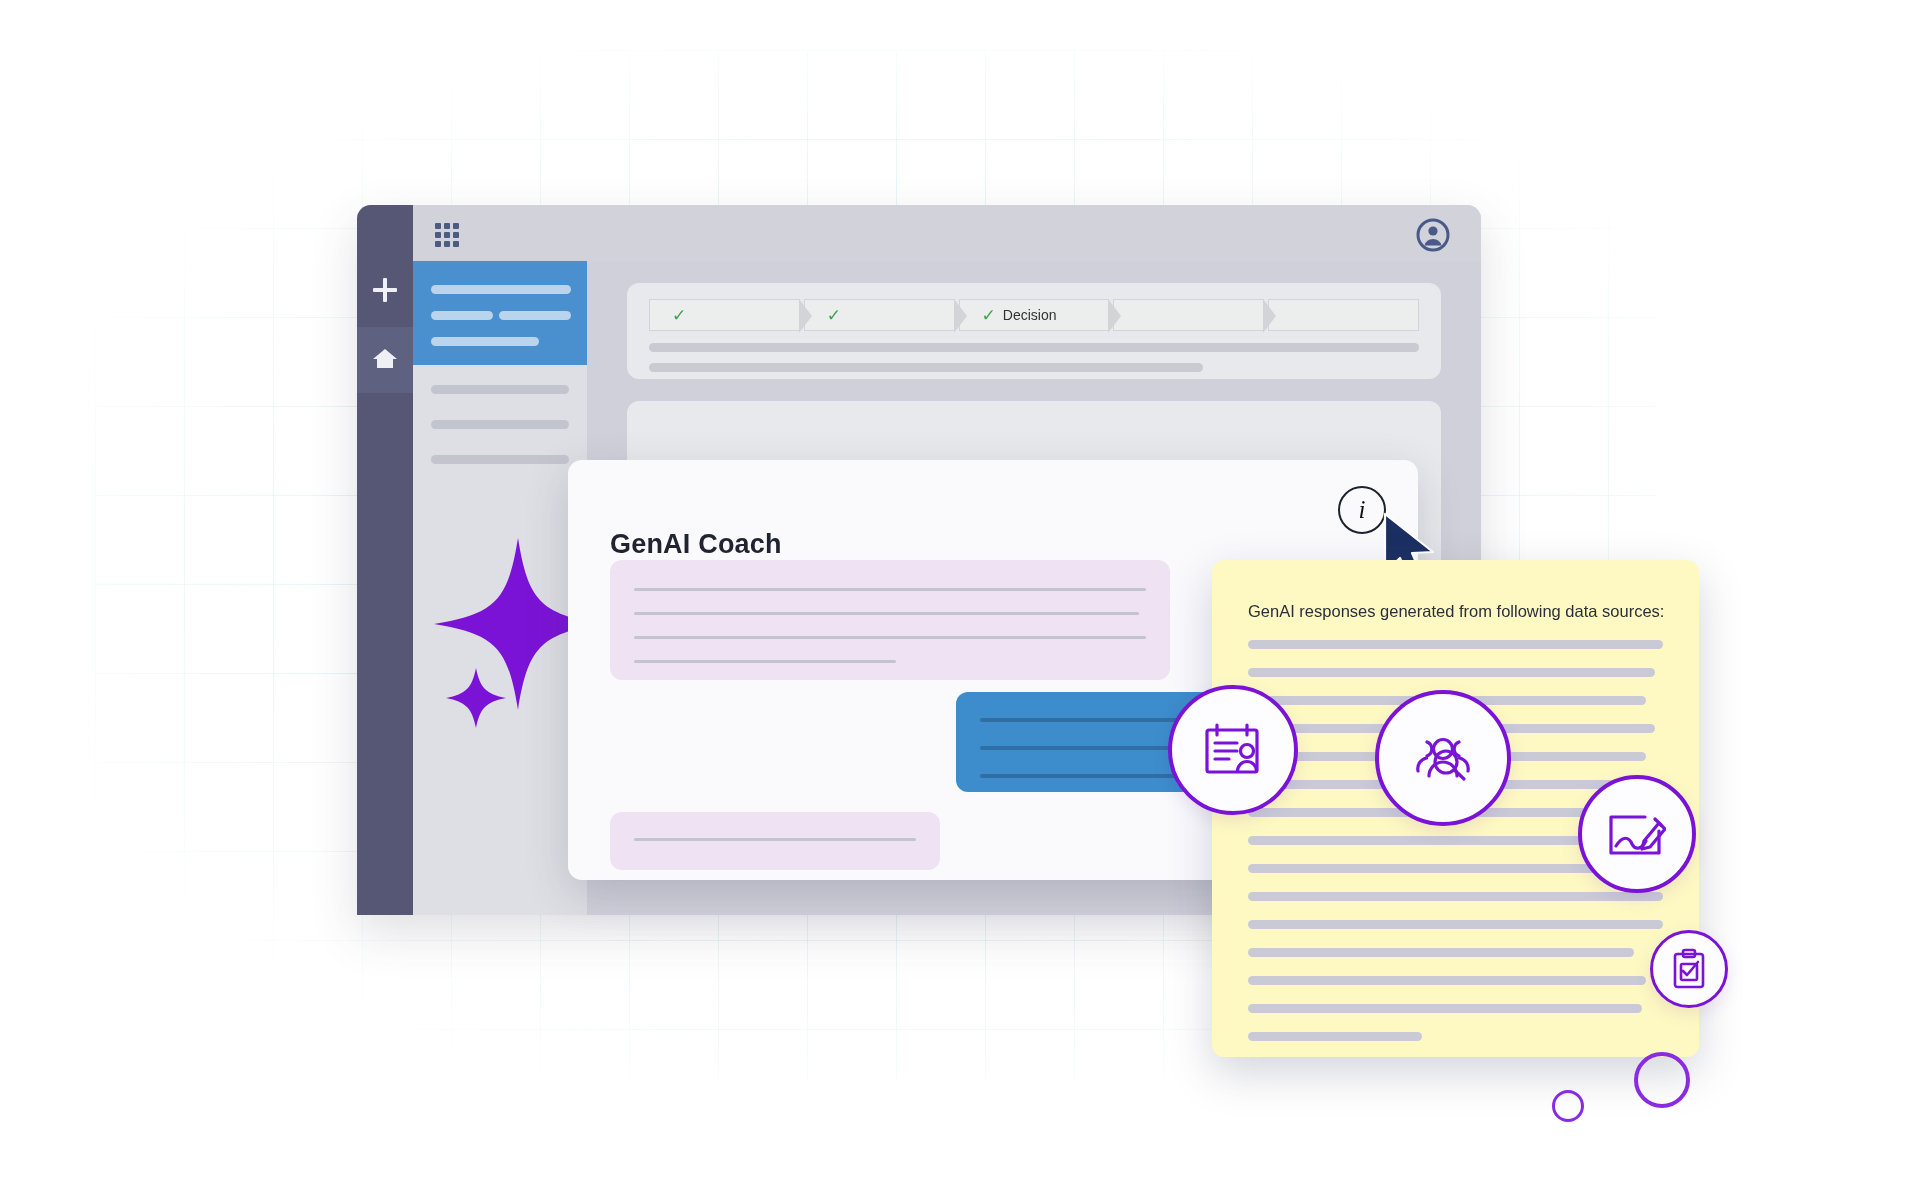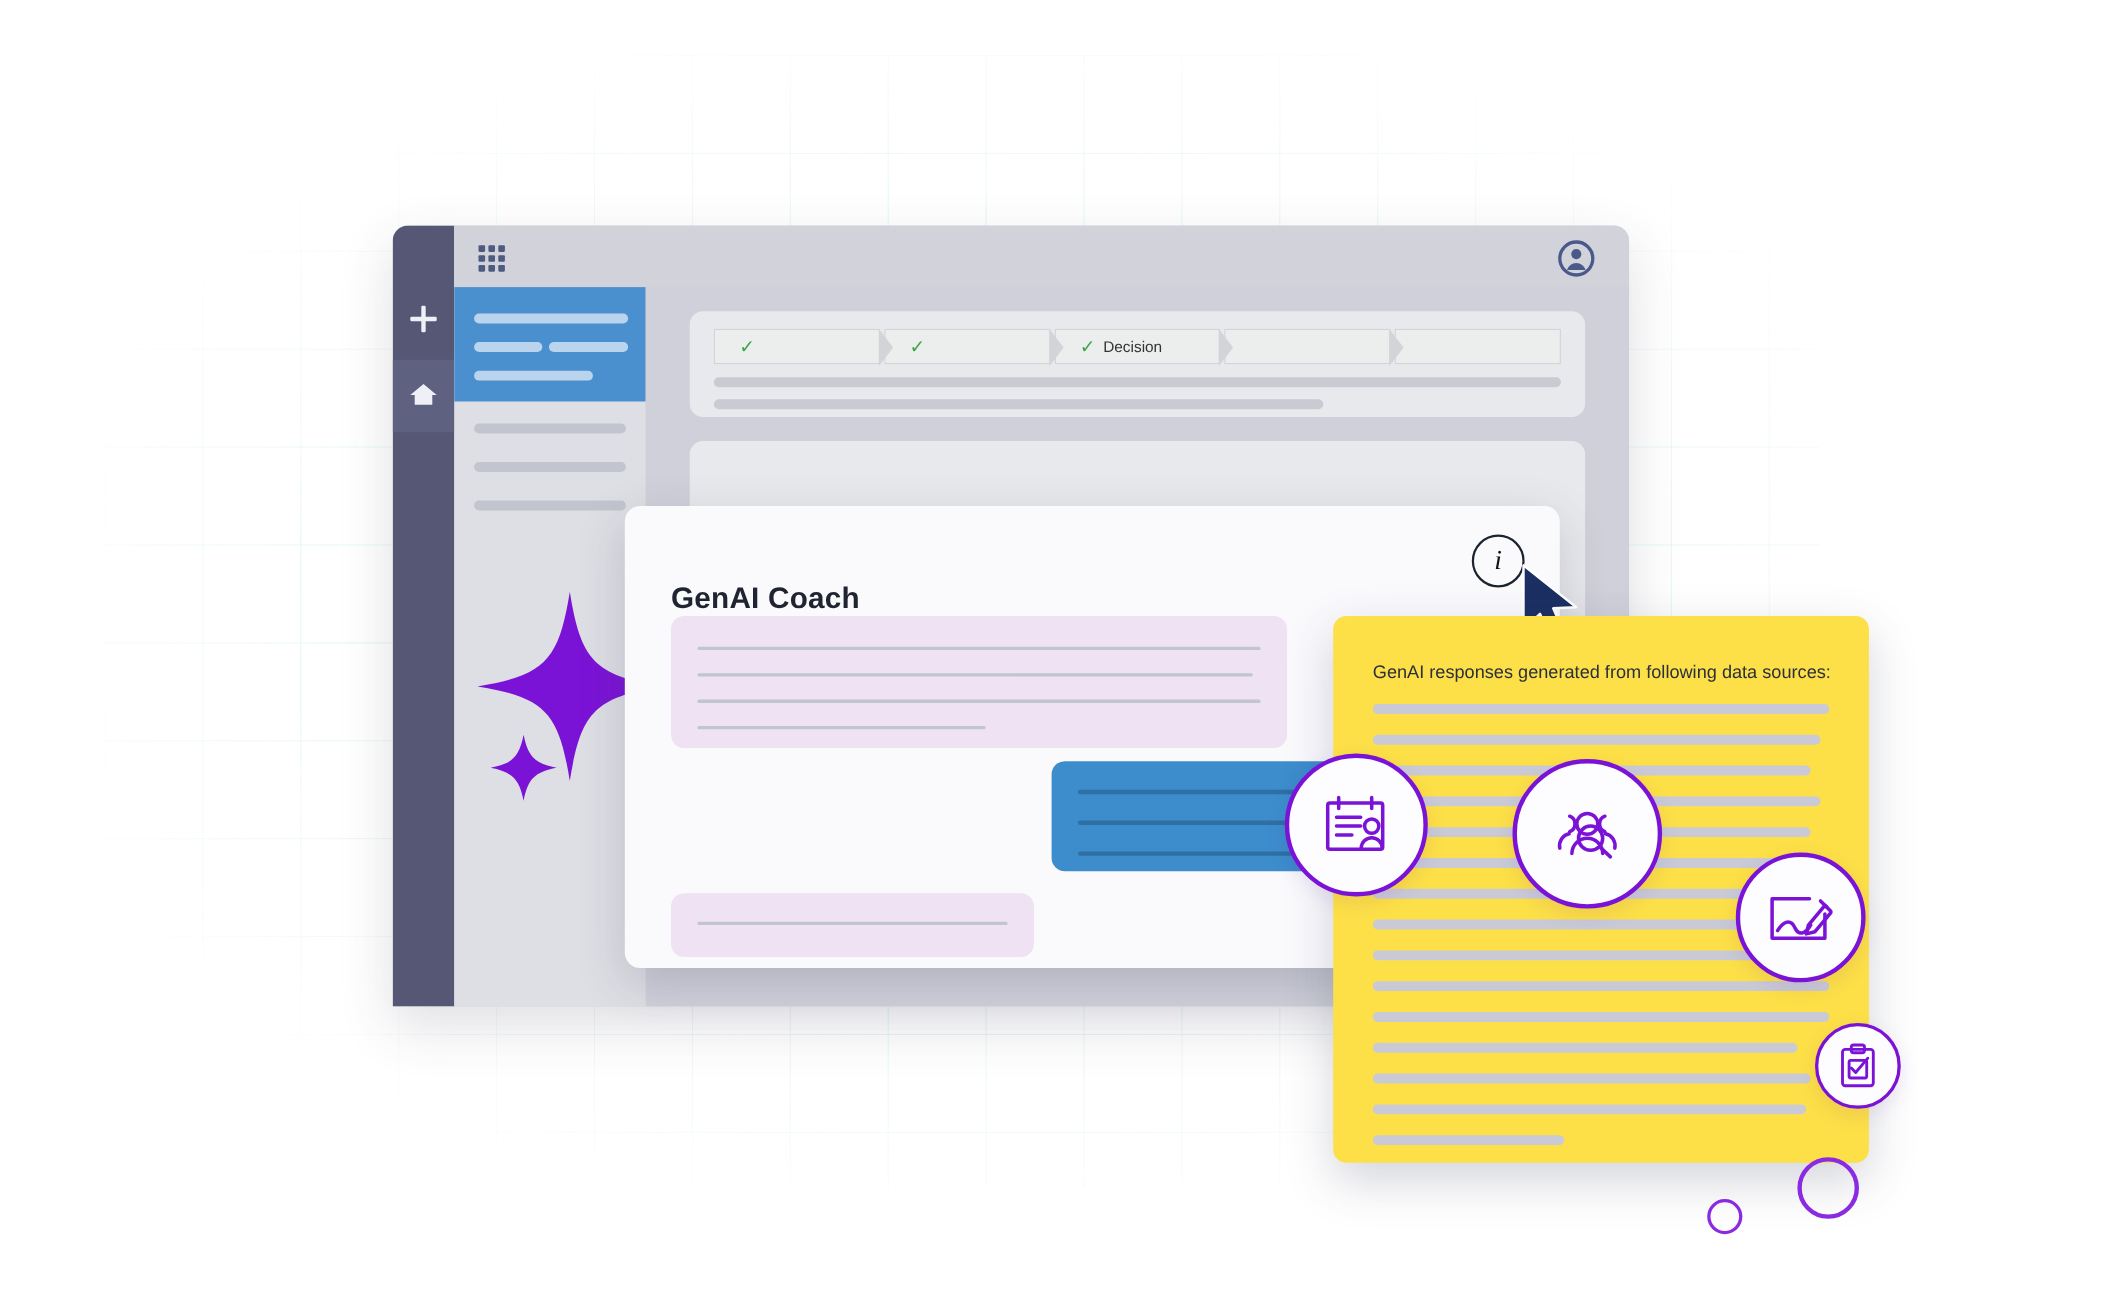--- a/index.html
+++ b/index.html
@@ -133,21 +133,21 @@
   .bubble.ai{left:42px;width:560px;background:#eee2f3;}
   .bubble.ai.b1{top:100px;height:120px;}
   .bubble.ai.b2{top:352px;height:58px;width:330px;}
   .bubble.user{left:388px;top:232px;width:300px;height:100px;background:#3d8dcc;}
   .bline{position:absolute;left:24px;height:3px;background:#c2c4d2;border-radius:2px;}
   .bubble.user .bline{background:#2f6fa3;height:4px;}
 
   
   .sources{
     position:absolute;left:1212px;top:560px;width:487px;height:497px;
-    background:#fde047;border-radius:12px;
+    background:#fef9c3;border-radius:12px;
     box-shadow:0 16px 44px rgba(60,62,90,.22);
     overflow:hidden;
   }
   .sources-title{
     position:absolute;left:36px;top:42px;right:20px;
     font-size:16.5px;color:#2b2f3a;white-space:nowrap;
   }
   .doc-lines{position:absolute;left:36px;top:80px;right:36px;}
   .doc-line{height:9px;background:#c9cad6;border-radius:5px;margin-bottom:19px;}
 

